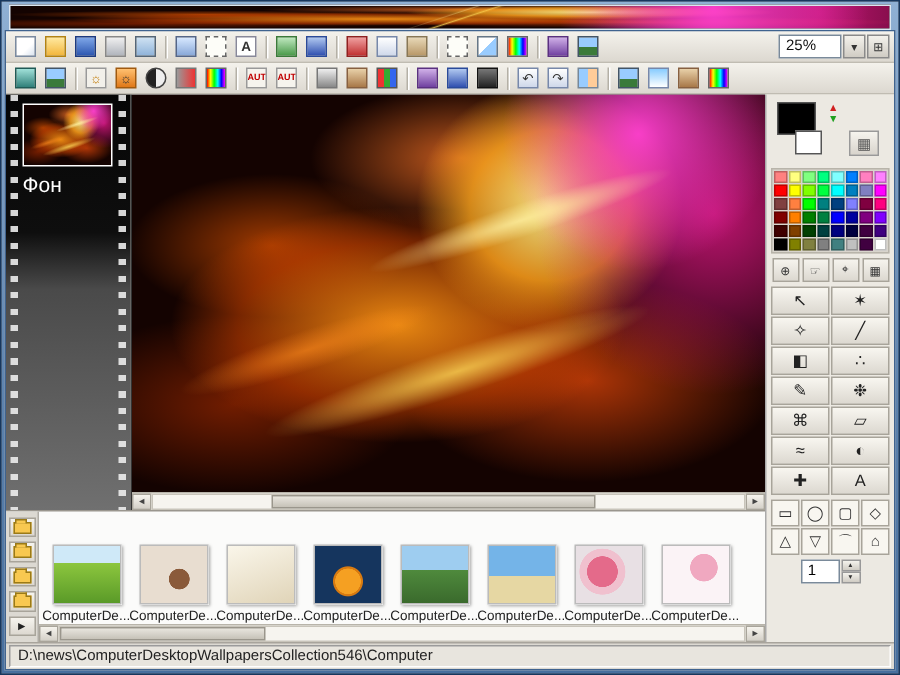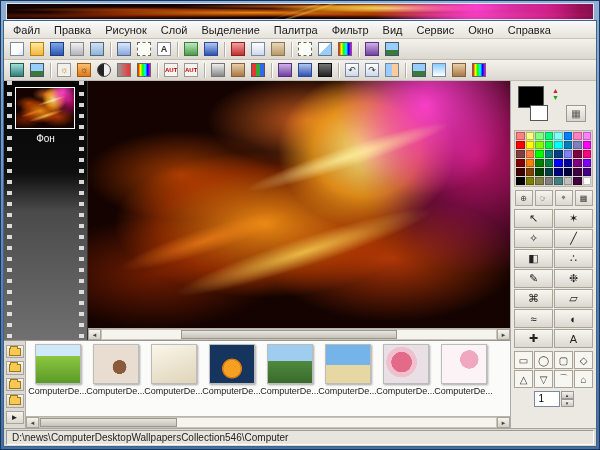--- a/index.html
+++ b/index.html
@@ -75,21 +75,21 @@
   .work-row { flex:1; display:flex; min-height:0; }
 
   
   .film { width:84px; position:relative; padding:6px 11px 0;
     background:linear-gradient(180deg,#060606 0,#0e0e0e 92px,#4a4a4a 130px,#707070 100%);
     border-right:1px solid #333; }
   .film::before, .film::after { content:""; position:absolute; top:0; bottom:0; width:5px;
     background:repeating-linear-gradient(180deg,#ececec 0 4px,transparent 4px 11px); opacity:.9; }
   .film::before { left:3px; } .film::after { right:3px; }
   .layer-thumb { width:60px; height:42px; border:1px solid #fff; background:#000; }
-  .layer-label { color:#fff; font-size:10px; text-align:center; padding:4px 0; }
+  .layer-label { color:#fff; font-size:14px; padding:4px 0; }
 
   
   .canvas-col { flex:1; display:flex; flex-direction:column; min-width:0; background:#8a8a8a; }
   .canvas { flex:1; position:relative; overflow:hidden; }
   .fire { position:relative; overflow:hidden; width:100%; height:100%;
     background:
       radial-gradient(circle at 80% 10%, rgba(255,64,208,.95), rgba(255,64,208,0) 22%),
       radial-gradient(circle at 92% 30%, rgba(232,24,140,.8), rgba(232,24,140,0) 28%),
       radial-gradient(ellipse 28% 42% at 66% 28%, rgba(255,238,140,.95), rgba(255,170,30,.75) 45%, rgba(255,170,30,0) 75%),
       radial-gradient(ellipse 34% 26% at 52% 16%, rgba(255,120,40,.75), rgba(255,120,40,0) 70%),
@@ -118,21 +118,21 @@
   .browser { height:88px; display:flex; border-top:1px solid #9a968e; background:#fbfbfa; }
   .browser-side { width:22px; background:#dcd9d2; border-right:1px solid #b0ada6; display:flex;
     flex-direction:column; align-items:center; gap:3px; padding:4px 0; }
   .mini-btn { width:18px; height:16px; display:flex; align-items:center; justify-content:center;
     background:linear-gradient(#f6f4ee,#dcd8d0); border:1px solid #a8a49a; font-size:8px; color:#333; padding:0; }
   .mini-btn.play { margin-top:auto; color:#222; }
   .mini-folder { width:12px; height:8px; background:#f8c850; border:1px solid #9a7a18; position:relative; }
   .mini-folder::before { content:""; position:absolute; top:-3px; left:0; width:6px; height:2px;
     background:#f8c850; border:1px solid #9a7a18; border-bottom:none; }
   .browser-main { flex:1; display:flex; flex-direction:column; min-width:0; }
-  .thumbs { flex:1; display:flex; gap:3px; padding:0 4px 0; overflow:hidden;border-radius:10px; }
+  .thumbs { flex:1; display:flex; gap:3px; padding:19px 4px 0; overflow:hidden;border-radius:10px; }
   .thumb { width:55px; display:flex; flex-direction:column; align-items:center; gap:2px; padding-top:3px; }
   .thumb-img { width:46px; height:40px; border:1px solid #bbb; background:#eee;
     box-shadow:1px 1px 2px rgba(0,0,0,.35); }
   .thumb-cap { font-size:9px; color:#222; white-space:nowrap; }
 
   .art-grass  { background:linear-gradient(180deg,#cfe9f8 0 30%,#8cc63e 30%,#5a9a28 100%); }
   .art-coffee { background:radial-gradient(circle at 58% 58%,#8a5a3a 0 20%,#e8ddd0 21%); }
   .art-cat    { background:linear-gradient(160deg,#faf6ea,#e0d4b8); }
   .art-orange { background:radial-gradient(circle at 50% 62%,#f5a022 0 26%,#d87a10 27% 30%,#15355e 32%); }
   .art-park   { background:linear-gradient(180deg,#9ecdf0 0 42%,#4f8a3d 42%,#3a6a2c 100%); }
@@ -182,33 +182,20 @@
 <div class="window">
 
   <div class="titlebar">
     <span class="app-icon fire"></span>
     <span class="title">PhotoFiltre Studio X - [ComputerDesktopWallpapersCollection546_021.jpg]</span>
 
   </div>
 
   <div class="client">
 
-    <div class="menubar" id="menubar">
-        <span class="menu-item">Файл</span>
-        <span class="menu-item">Правка</span>
-        <span class="menu-item">Рисунок</span>
-        <span class="menu-item">Слой</span>
-        <span class="menu-item">Выделение</span>
-        <span class="menu-item">Палитра</span>
-        <span class="menu-item">Фильтр</span>
-        <span class="menu-item">Вид</span>
-        <span class="menu-item">Сервис</span>
-        <span class="menu-item">Окно</span>
-        <span class="menu-item">Справка</span>
-      </div>
 
     <div class="toolbar">
       <span class="tb-icons" id="tb1icons">
           <button class="tb-btn">
             <span class="tb-ic look-page"></span>
           </button>
           <button class="tb-btn">
             <span class="tb-ic look-folder"></span>
           </button>
           <button class="tb-btn">
@@ -258,20 +245,25 @@
             <span class="tb-ic look-rainbow"></span>
           </button>
           <span class="tb-sep"></span>
           <button class="tb-btn">
             <span class="tb-ic look-purple"></span>
           </button>
           <button class="tb-btn">
             <span class="tb-ic look-image"></span>
           </button>
         </span>
+      <span class="zoom">
+        <span class="zoom-box">25%</span>
+        <button class="zoom-drop">▾</button>
+        <button class="zoom-drop">⊞</button>
+      </span>
     </div>
 
     <div class="toolbar" id="tb2">
         <button class="tb-btn">
           <span class="tb-ic look-teal"></span>
         </button>
         <button class="tb-btn">
           <span class="tb-ic look-image"></span>
         </button>
         <span class="tb-sep"></span>

